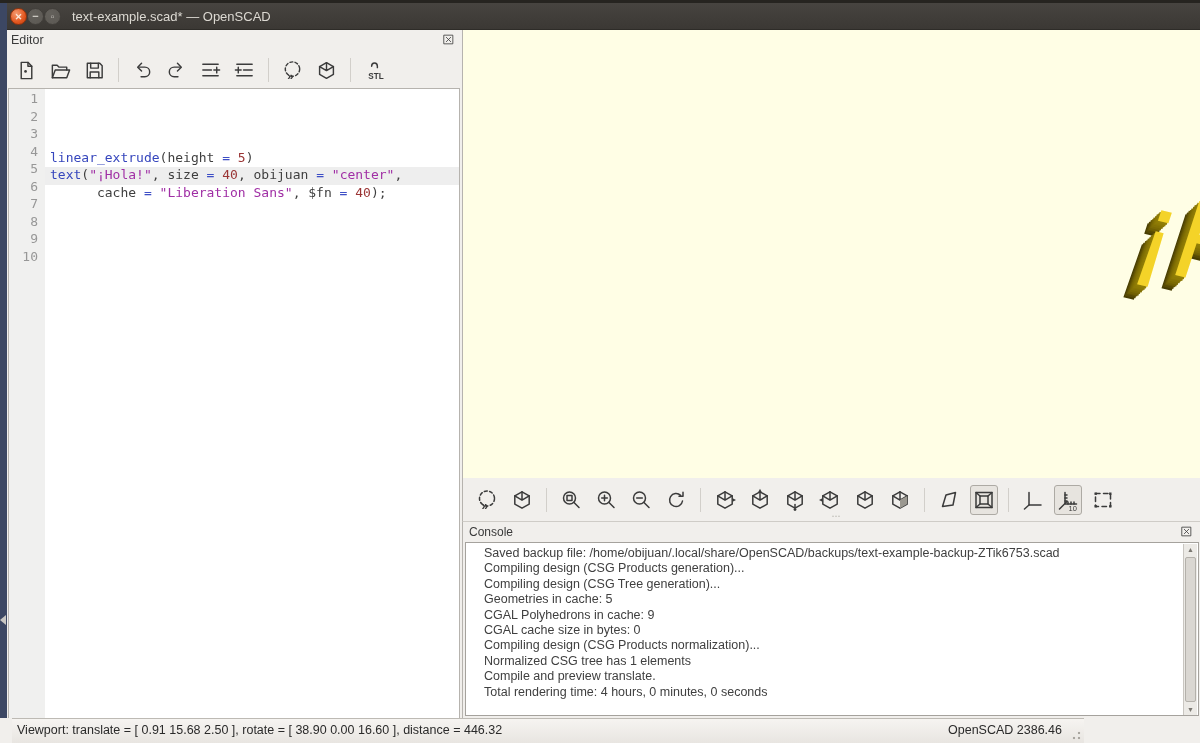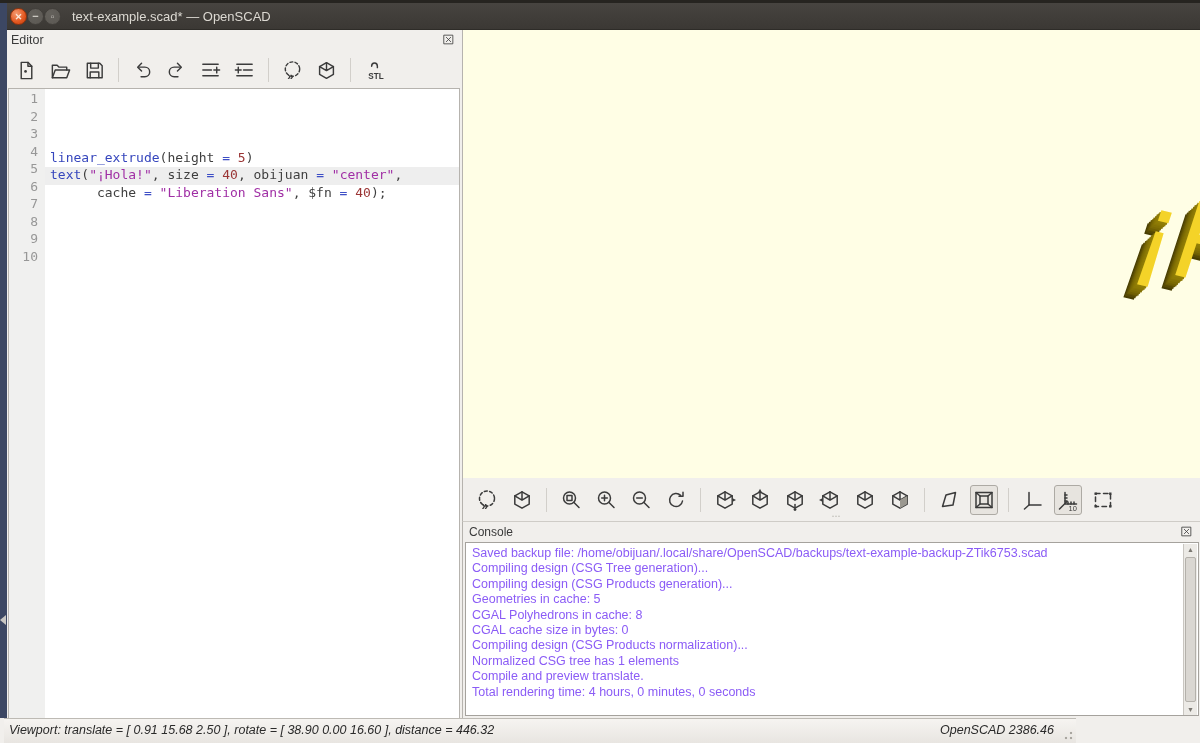--- a/index.html
+++ b/index.html
@@ -65,29 +65,29 @@
                   display:flex; align-items:center; gap:7px; padding-left:10px; }
   .vt-btn { width:28px; height:30px; display:flex; align-items:center; justify-content:center; border:1px solid transparent; border-radius:3px; }
   .vt-btn.pressed { background:#e7e4df; border:1px solid #adaaa4; }
   .splitter-dots { position:absolute; left:50%; bottom:0px; color:#9a978f; font-size:9px; letter-spacing:1px; }
 
   .console-panel { position:absolute; left:462px; top:522px; width:738px; height:196px; background:#f1efec; border-left:1px solid #b6b3ae; }
   .console-header { position:relative; height:20px; }
   .console-title { position:absolute; left:6px; top:3px; font-size:12px; color:#3a3a3a; }
   .console-body { position:absolute; left:2px; top:20px; width:734px; height:174px; background:#ffffff;
                   border:1px solid #a5a29d; padding:3px 18px 3px 6px; overflow:hidden; }
-  .console-line { font-size:12.5px; line-height:15.4px; color:#8b5cf6; white-space:nowrap; }
+  .console-line { font-size:12.5px; line-height:15.4px; color:#404040; white-space:nowrap;margin-left:12px; }
   .scrollbar { position:absolute; right:1px; top:1px; width:14px; height:172px; background:#eceae6; border-left:1px solid #c9c6c1; }
   .sb-arrow { position:absolute; left:0; width:13px; height:12px; text-align:center; font-size:7px; color:#7a7771; line-height:12px; }
   .sb-up { top:0; } .sb-down { bottom:0; }
   .sb-thumb { position:absolute; left:1px; top:13px; width:11px; height:145px; background:#dad7d2; border:1px solid #b4b1ab; border-radius:2px; }
 
   
-  .statusbar { position:absolute; left:4px; top:718px; width:1072px; height:25px;
-               background:linear-gradient(#f6f4f1,#e8e5e1); border-top:1px solid #bdbab4; z-index:30;font-style:italic; }
+  .statusbar { position:absolute; left:12px; top:718px; width:1072px; height:25px;
+               background:linear-gradient(#f6f4f1,#e8e5e1); border-top:1px solid #bdbab4; z-index:30; }
   .status-left { position:absolute; left:5px; top:4px; font-size:12.5px; color:#2a2a2a; }
   .status-right { position:absolute; right:22px; top:4px; font-size:12.5px; color:#2a2a2a; }
   .grip { position:absolute; right:2px; bottom:2px; width:14px; height:14px;
           background:
             radial-gradient(circle at 11px 11px, #a9a6a0 1.2px, transparent 1.6px),
             radial-gradient(circle at 11px 6px,  #a9a6a0 1.2px, transparent 1.6px),
             radial-gradient(circle at 6px 11px,  #a9a6a0 1.2px, transparent 1.6px); }
 
   svg.ic { display:block; }
 </style>
@@ -401,24 +401,24 @@
       <span class="panel-close">
           <svg class="ic" width="13" height="13" viewBox="0 0 24 24" fill="none" stroke="#3b3b3b" stroke-width="1.5" stroke-linecap="round" stroke-linejoin="round">
             <rect x="4" y="4" width="16" height="16"></rect>
             <path d="M8 8l8 8M16 8l-8 8"></path>
           </svg>
         </span>
     </div>
     <div class="console-body">
       <div>
           <div class="console-line">Saved backup file: /home/obijuan/.local/share/OpenSCAD/backups/text-example-backup-ZTik6753.scad</div>
+          <div class="console-line">Compiling design (CSG Products generation)...</div>
           <div class="console-line">Compiling design (CSG Tree generation)...</div>
-          <div class="console-line">Compiling design (CSG Products generation)...</div>
           <div class="console-line">Geometries in cache: 5</div>
-          <div class="console-line">CGAL Polyhedrons in cache: 8</div>
+          <div class="console-line">CGAL Polyhedrons in cache: 9</div>
           <div class="console-line">CGAL cache size in bytes: 0</div>
           <div class="console-line">Compiling design (CSG Products normalization)...</div>
           <div class="console-line">Normalized CSG tree has 1 elements</div>
           <div class="console-line">Compile and preview translate.</div>
           <div class="console-line">Total rendering time: 4 hours, 0 minutes, 0 seconds</div>
         </div>
       <div class="scrollbar">
         <div class="sb-arrow sb-up">▲</div>
         <div class="sb-thumb"></div>
         <div class="sb-arrow sb-down">▼</div>

